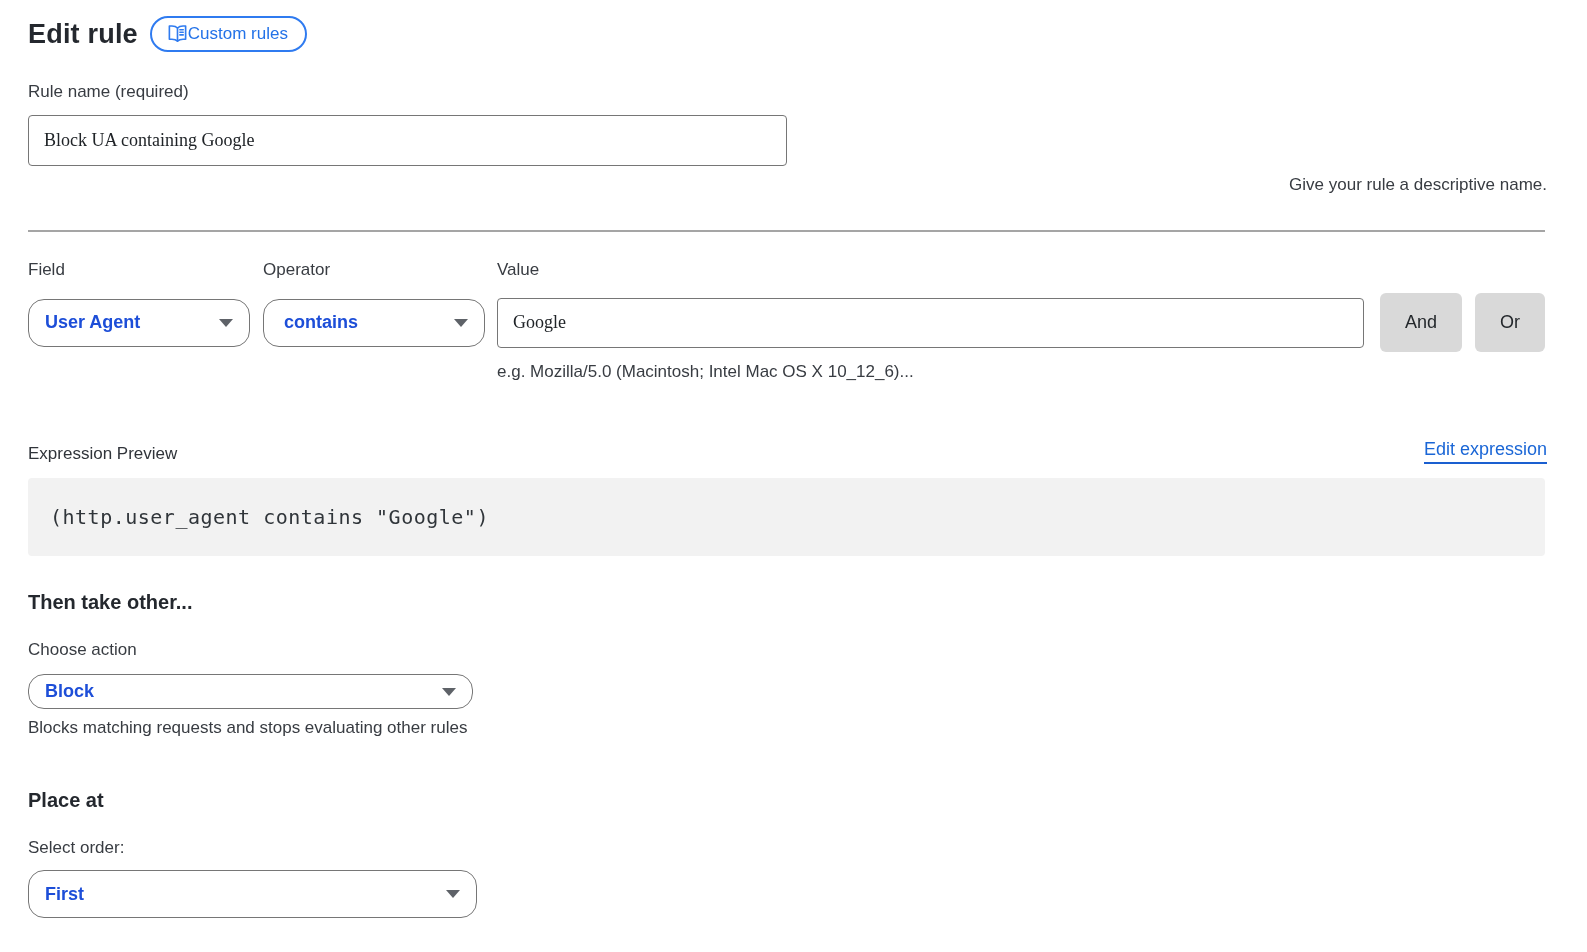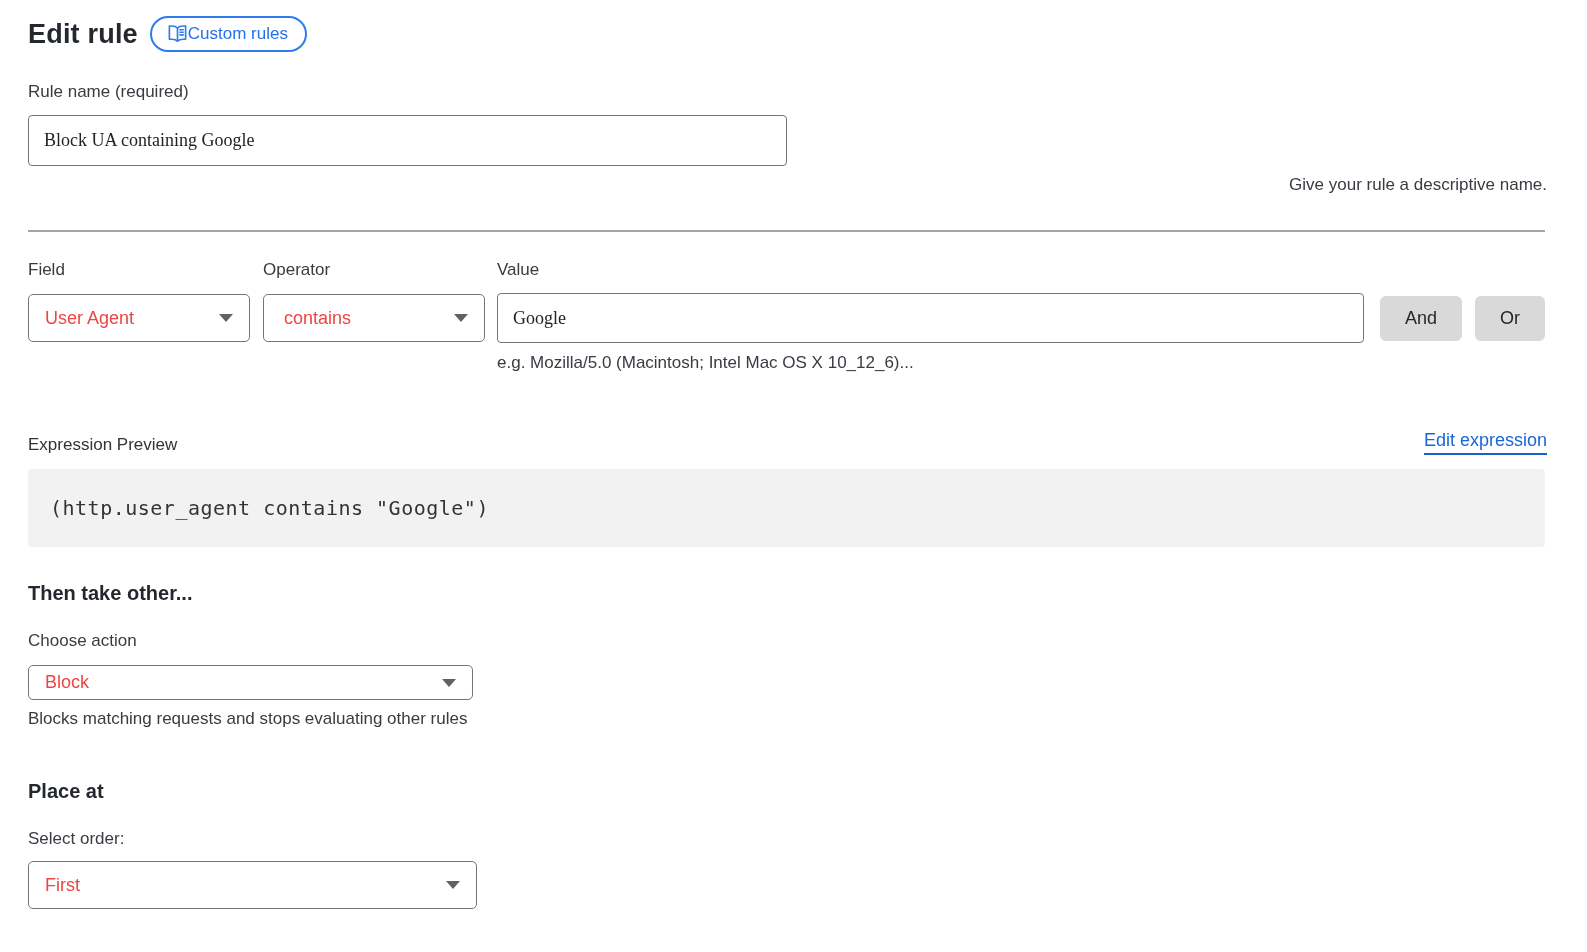--- a/index.html
+++ b/index.html
@@ -27,25 +27,25 @@
   
   .field-label { font-size: 17px; color: #383c42; margin-bottom: 13px; }
   .help-text { font-size: 17px; color: #383c42; }
   .text-input {
     border: 1px solid #767676; border-radius: 4px;
     background: #fff; color: #202428;
     font-size: 18px; font-family: Liberation Serif, serif;
     padding: 0 15px; outline: none; display: block;
   }
   .select-box {
-    border: 1px solid #767676; border-radius: 5px;
-    background: #fff; color: #ef4444;
+    border: 1px solid #767676; border-radius: 16px;
+    background: #fff; color: #1d4ed8;
     font-size: 18px; height: 48px;
     display: flex; align-items: center; justify-content: space-between;
-    padding: 0 16px; cursor: pointer;
+    padding: 0 16px; cursor: pointer; font-weight: bold;
   }
   .caret {
     width: 0; height: 0;
     border-left: 7px solid transparent;
     border-right: 7px solid transparent;
     border-top: 8px solid #5e6268;
     margin-left: 12px; flex: 0 0 auto;
   }
 
   
@@ -56,21 +56,21 @@
 
   
   .cond-labels { display: flex; margin-bottom: 0; }
   .cond-labels .l1 { width: 235px; }
   .cond-labels .l2 { width: 234px; }
   .cond-row { display: flex; align-items: center; }
   .field-select { width: 222px; margin-right: 13px; }
   .operator-select { width: 222px; margin-right: 12px; padding-left: 20px; }
   .value-input { width: 867px; height: 50px; }
   .logic-btn {
-    height: 45px; border: none; border-radius: 6px;
+    height: 59px; border: none; border-radius: 6px;
     background: #d9d9d9; color: #24282c;
     font-size: 18px; font-family: "Liberation Sans", sans-serif;
     padding: 0 25px; cursor: pointer;
   }
   .and-btn { margin-left: 16px; }
   .or-btn { margin-left: 13px; }
   .value-help { margin-left: 469px; margin-top: 10px; }
 
   
   .expr-section { margin-top: 57px; }

